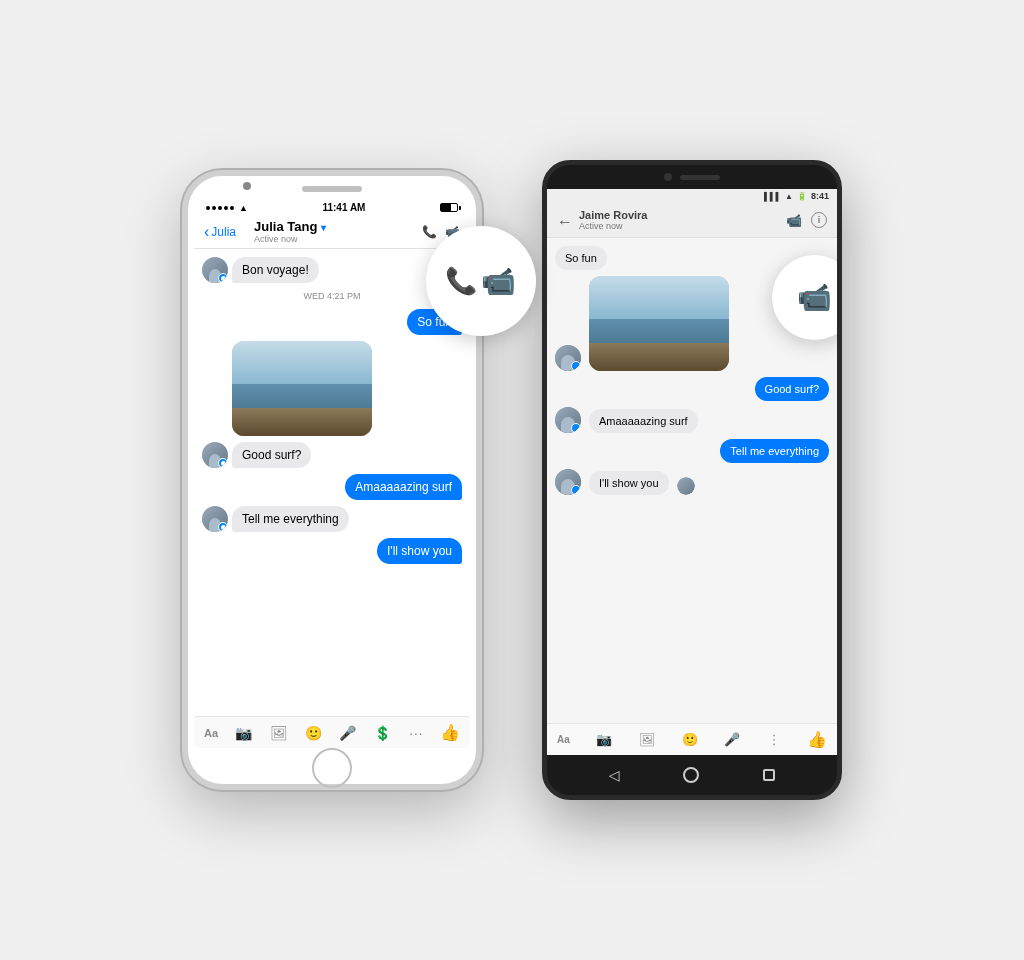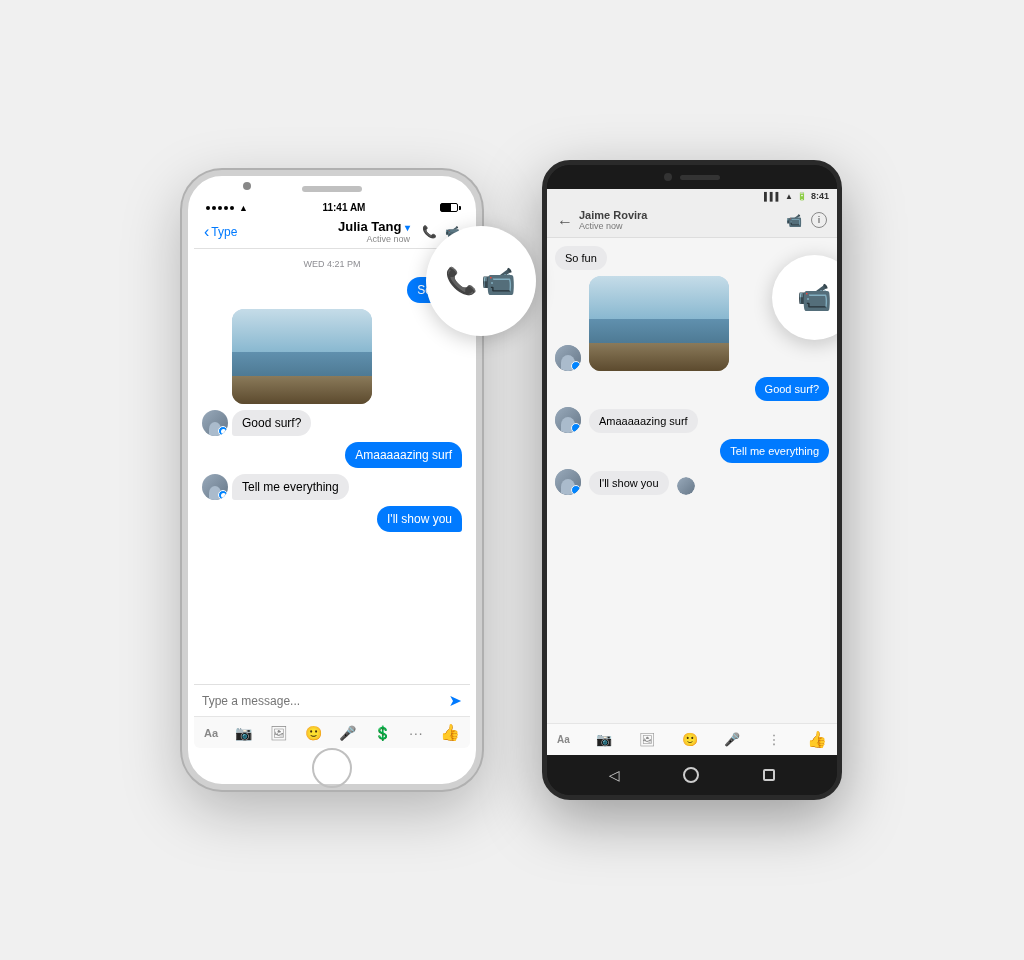--- a/index.html
+++ b/index.html
@@ -125,21 +125,21 @@
       min-width: 50px;
     }
 
     .back-chevron {
       font-size: 16px;
       font-weight: 300;
     }
 
     .nav-center {
       flex: 1;
-      text-align: right;
+      text-align: left;
     }
 
     .nav-name {
       font-size: 13px;
       font-weight: 600;
       color: #000;
     }
 
     .nav-name-arrow {
       color: #007AFF;
@@ -589,37 +589,48 @@
         <div class="status-right">
           <div class="battery-icon">
             <div class="battery-fill"></div>
           </div>
         </div>
       </div>
 
       <div class="iphone-nav-bar">
         <div class="back-btn">
           <span class="back-chevron">‹</span>
-          <span style="color:#007AFF; font-size:12px;">Type</span>
+          <span style="color:#007AFF; font-size:12px;">Julia</span>
         </div>
         <div class="nav-center">
           <div class="nav-name">
             <span>Julia Tang</span>
             <span class="nav-name-arrow">▾</span>
           </div>
           <div class="nav-status">Active now</div>
         </div>
         <div class="nav-icons">
           <span style="color:#007AFF; font-size:12px;">📞</span>
           <span style="color:#007AFF; font-size:12px;">📹</span>
         </div>
       </div>
 
       <div class="messages-area">
 
+        <div class="msg-row">
+          <div class="avatar">
+            <div class="avatar-inner">
+              <div class="avatar-figure"></div>
+            </div>
+            <div class="messenger-badge"></div>
+          </div>
+          <div class="bubble received">
+            <span>Bon voyage!</span>
+          </div>
+        </div>
 
         <div class="timestamp">WED 4:21 PM</div>
 
 
         <div class="msg-row sent">
           <div class="bubble sent">
             <span>So fun</span>
           </div>
         </div>
 
@@ -662,24 +673,20 @@
         </div>
 
         <div class="msg-row sent">
           <div class="bubble sent">
             <span>I'll show you</span>
           </div>
         </div>
 
       </div>
 
-      <div class="input-bar">
-        <input class="input-field" type="text" placeholder="Type a message..." style="">
-        <span class="send-btn">➤</span>
-      </div>
 
       <div class="toolbar">
         <span class="toolbar-icon" style="font-size:11px; font-weight:700;">Aa</span>
         <span class="toolbar-icon">📷</span>
         <span class="toolbar-icon">🖼</span>
         <span class="toolbar-icon">🙂</span>
         <span class="toolbar-icon">🎤</span>
         <span class="toolbar-icon">💲</span>
         <span class="toolbar-icon">···</span>
         <span class="toolbar-like">👍</span>

